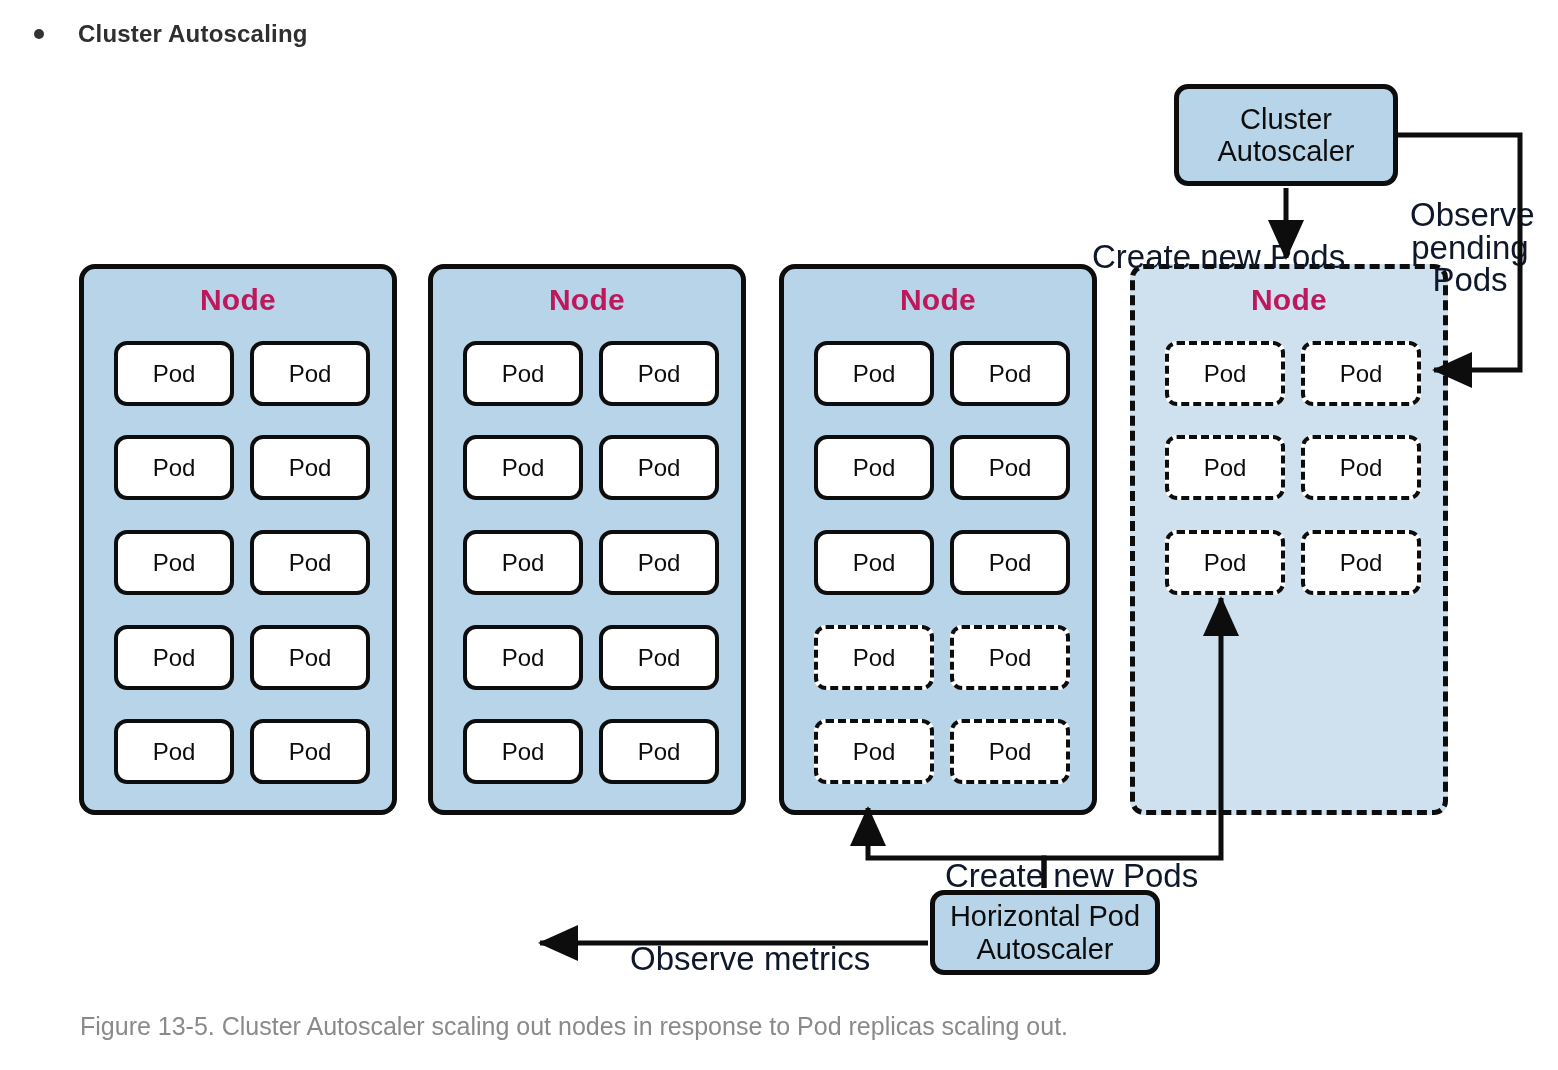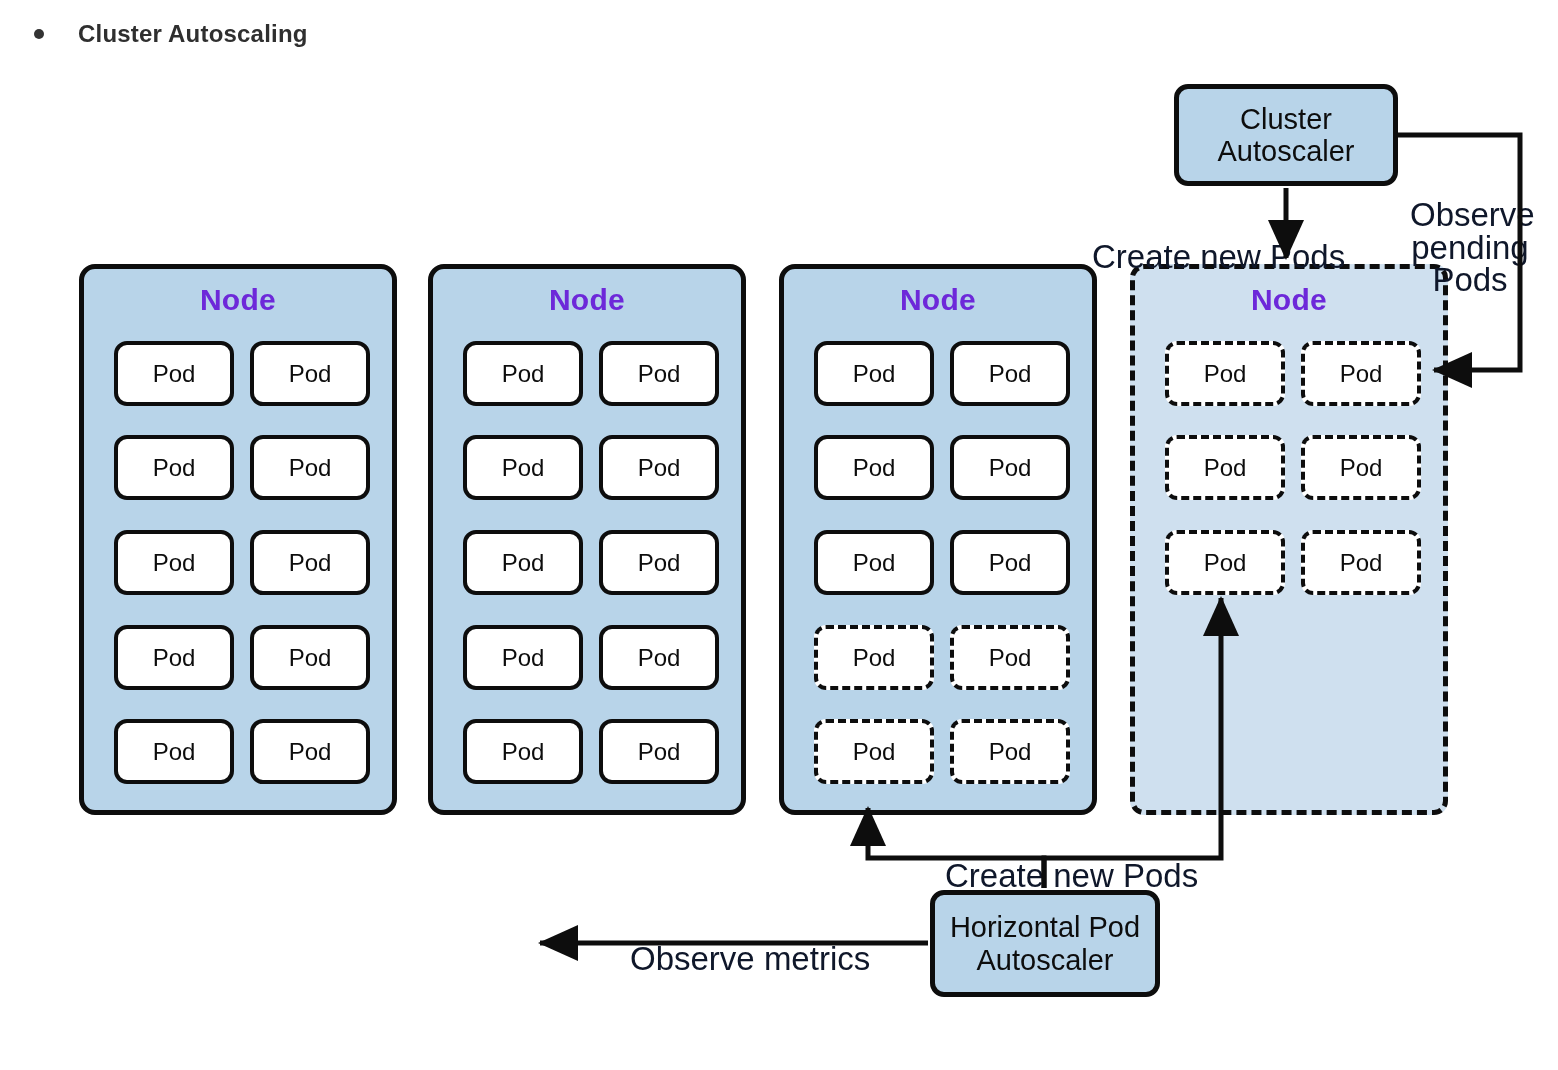--- a/index.html
+++ b/index.html
@@ -57,21 +57,21 @@
     border-radius: 14px;
   }
   .node-title {
     position: absolute;
     left: 0;
     right: 0;
     top: 14px;
     text-align: center;
     font-size: 30px;
     font-weight: 700;
-    color: #6d28d9;
+    color: #be185d;
     letter-spacing: .3px;
   }
   .pod {
     position: absolute;
     box-sizing: border-box;
     width: 120px;
     height: 65px;
     background: #ffffff;
     border: 4px solid #0d0d0d;
     border-radius: 13px;
@@ -266,21 +266,21 @@
         <span>Pod</span>
       </div>
   </div>
 
   <div class="compbox" style="left:1174px; top:84px; width:224px; height:102px;">
     <span>Cluster
 Autoscaler</span>
   </div>
 
 
-  <div class="compbox" style="left:930px; top:890px; width:230px; height:107px;">
+  <div class="compbox" style="left:930px; top:890px; width:230px; height:85px;">
     <span>Horizontal Pod
 Autoscaler</span>
   </div>
 
   <div class="conn-label" style="left:1092px; top:206px;">
     <span>Create new Pods</span>
   </div>
 
   <div class="conn-label tight" style="left:1410px; top:167px; text-align:center; width:120px;">
     <span>Observe
@@ -307,14 +307,15 @@
 
     <path d="M1398,135 L1520,135 L1520,370 L1434,370" stroke="#0d0d0d" stroke-width="5" fill="none" marker-end="url(#ah)"></path>
 
     <path d="M928,943 L540,943" stroke="#0d0d0d" stroke-width="5" fill="none" marker-end="url(#ah)"></path>
 
     <path d="M1044,888 L1044,858 L868,858 L868,808" stroke="#0d0d0d" stroke-width="5" fill="none" marker-end="url(#ah)"></path>
 
     <path d="M1044,888 L1044,858 L1221,858 L1221,598" stroke="#0d0d0d" stroke-width="5" fill="none" marker-end="url(#ah)"></path>
   </svg>
 
+  <div class="caption">Figure 13-5. Cluster Autoscaler scaling out nodes in response to Pod replicas scaling out.</div>
 
 </div>
 
 </body></html>

